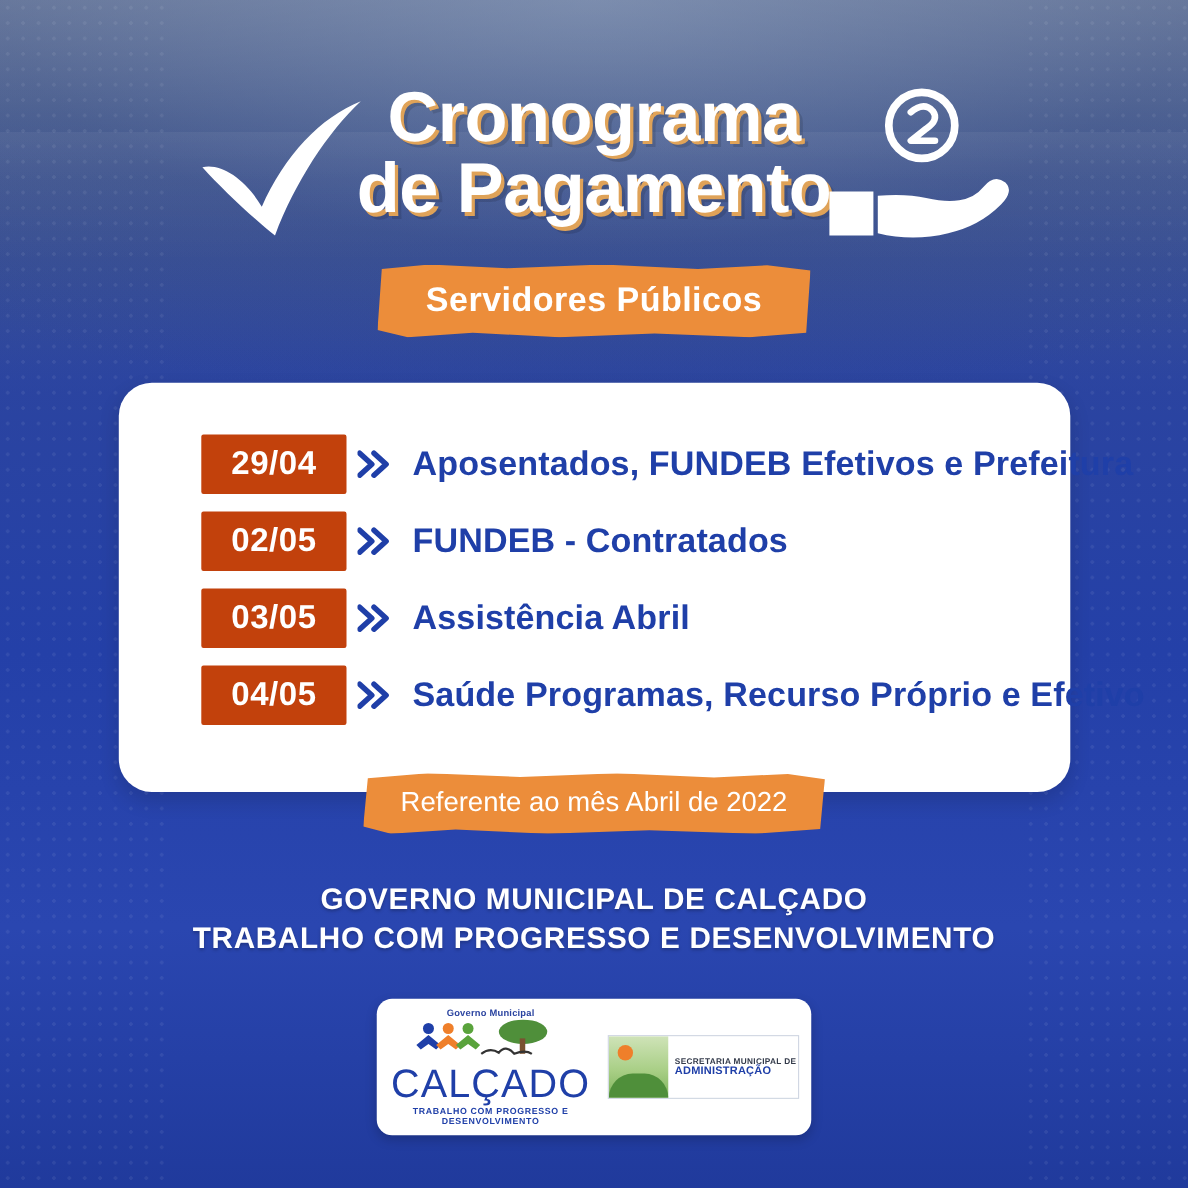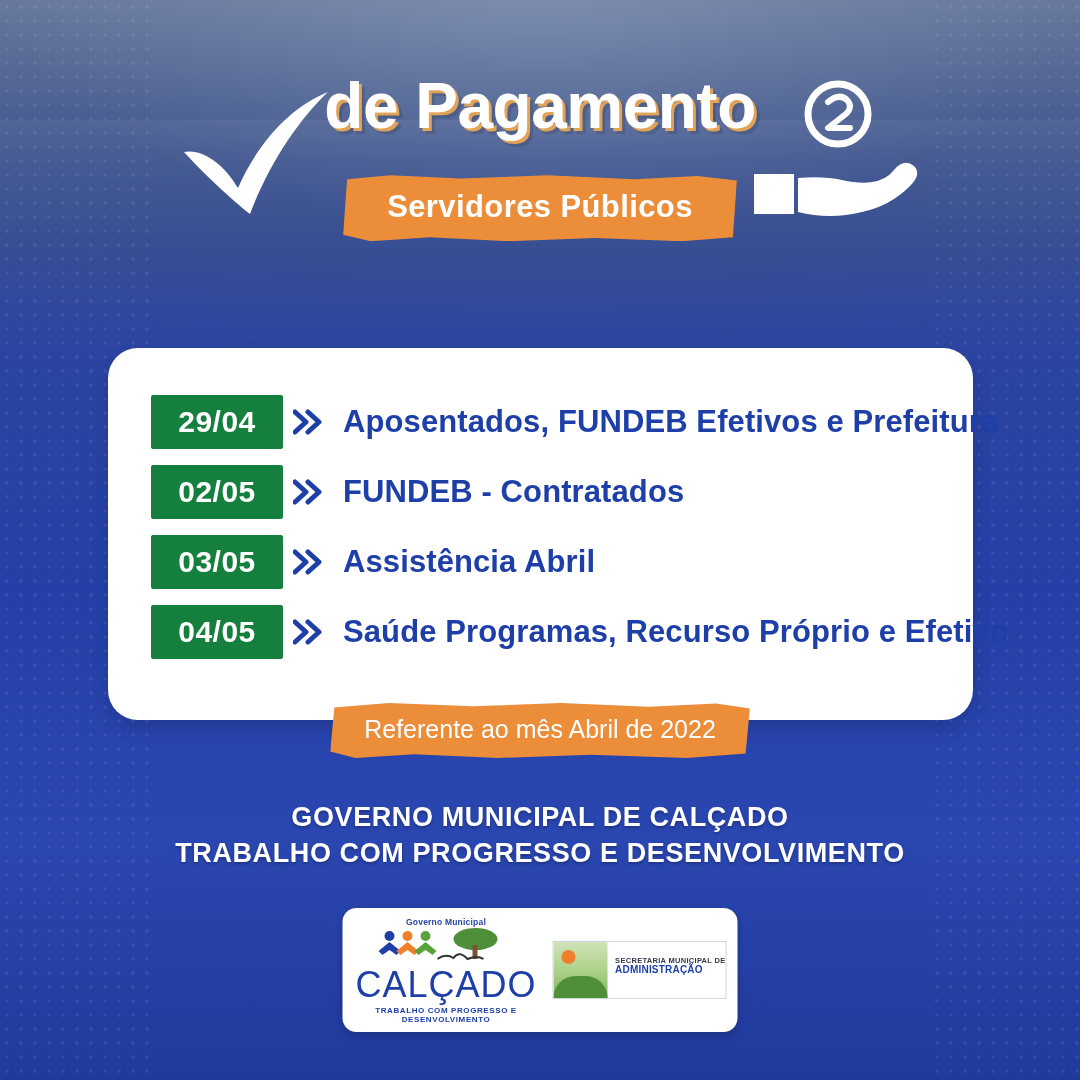--- a/index.html
+++ b/index.html
@@ -115,29 +115,30 @@
   .rows {
     padding: 48px 0 0 43px;
   }
   .row {
     display: flex;
     align-items: center;
     margin-bottom: 18px;
     height: 52px;
   }
   .date {
-    background: #15803d;
+    background: #c2410c;
     color: #ffffff;
     font-weight: bold;
     font-size: 30px;
     letter-spacing: 0.5px;
     padding: 10px 16px;
     min-width: 100px;
     text-align: center;
     border-radius: 2px;
+    margin-left: 32px;
   }
   .chev {
     margin: 0 12px 0 10px;
     display: flex;
     align-items: center;
     color: #1f3fa8;
   }
   .row-label {
     color: #1f3fa8;
     font-weight: bold;
@@ -267,24 +268,23 @@
     color: #1f3fa8;
     letter-spacing: 0.2px;
     line-height: 1.05;
   }
   .logo-adm .stripes {
     height: 8px;
     display: flex;
   }
   .adm-right {
     display: flex;
-    flex-direction: column;
+    flex-direction: row;
     justify-content: flex-end;
     flex: 1;
-    align-items: flex-end;
   }
   .stripe-g { flex: 1; background: #5aa33c; }
   .stripe-o { flex: 1; background: #ef7f2a; }
   .stripe-b { flex: 1; background: #1f3fa8; }
 </style>
 </head>
 <body>
 
 <div id="poster">
 
@@ -294,20 +294,21 @@
   <div class="dots right"></div>
 
   <div class="header">
     <div class="title-wrap">
 
       <svg class="check" viewBox="0 0 170 130">
         <path d="M12 62 C30 58, 52 74, 66 98 C86 52, 120 16, 156 2 C126 30, 96 76, 78 124 C60 110, 30 82, 12 62 Z" fill="#ffffff"></path>
       </svg>
 
       <h1 class="title">
+        <span>Cronograma</span>
         <span class="l2">de Pagamento</span>
       </h1>
 
       <svg class="hand" viewBox="0 0 180 150">
         <circle cx="92" cy="36" r="30" fill="none" stroke="#ffffff" stroke-width="7"></circle>
         <path d="M82 24 q12 -10 20 -1 q6 8 -6 16 l-14 11 h22" fill="none" stroke="#ffffff" stroke-width="6" stroke-linecap="round" stroke-linejoin="round"></path>
         <path d="M8 96 h40 v40 H8 z" fill="#ffffff"></path>
         <path d="M52 100 q26 -2 44 2 q18 4 30 2 q14 -2 22 -12 q10 -12 20 -4 q8 8 -4 20 q-20 20 -48 26 q-32 8 -64 0 z" fill="#ffffff"></path>
       </svg>
     </div>

